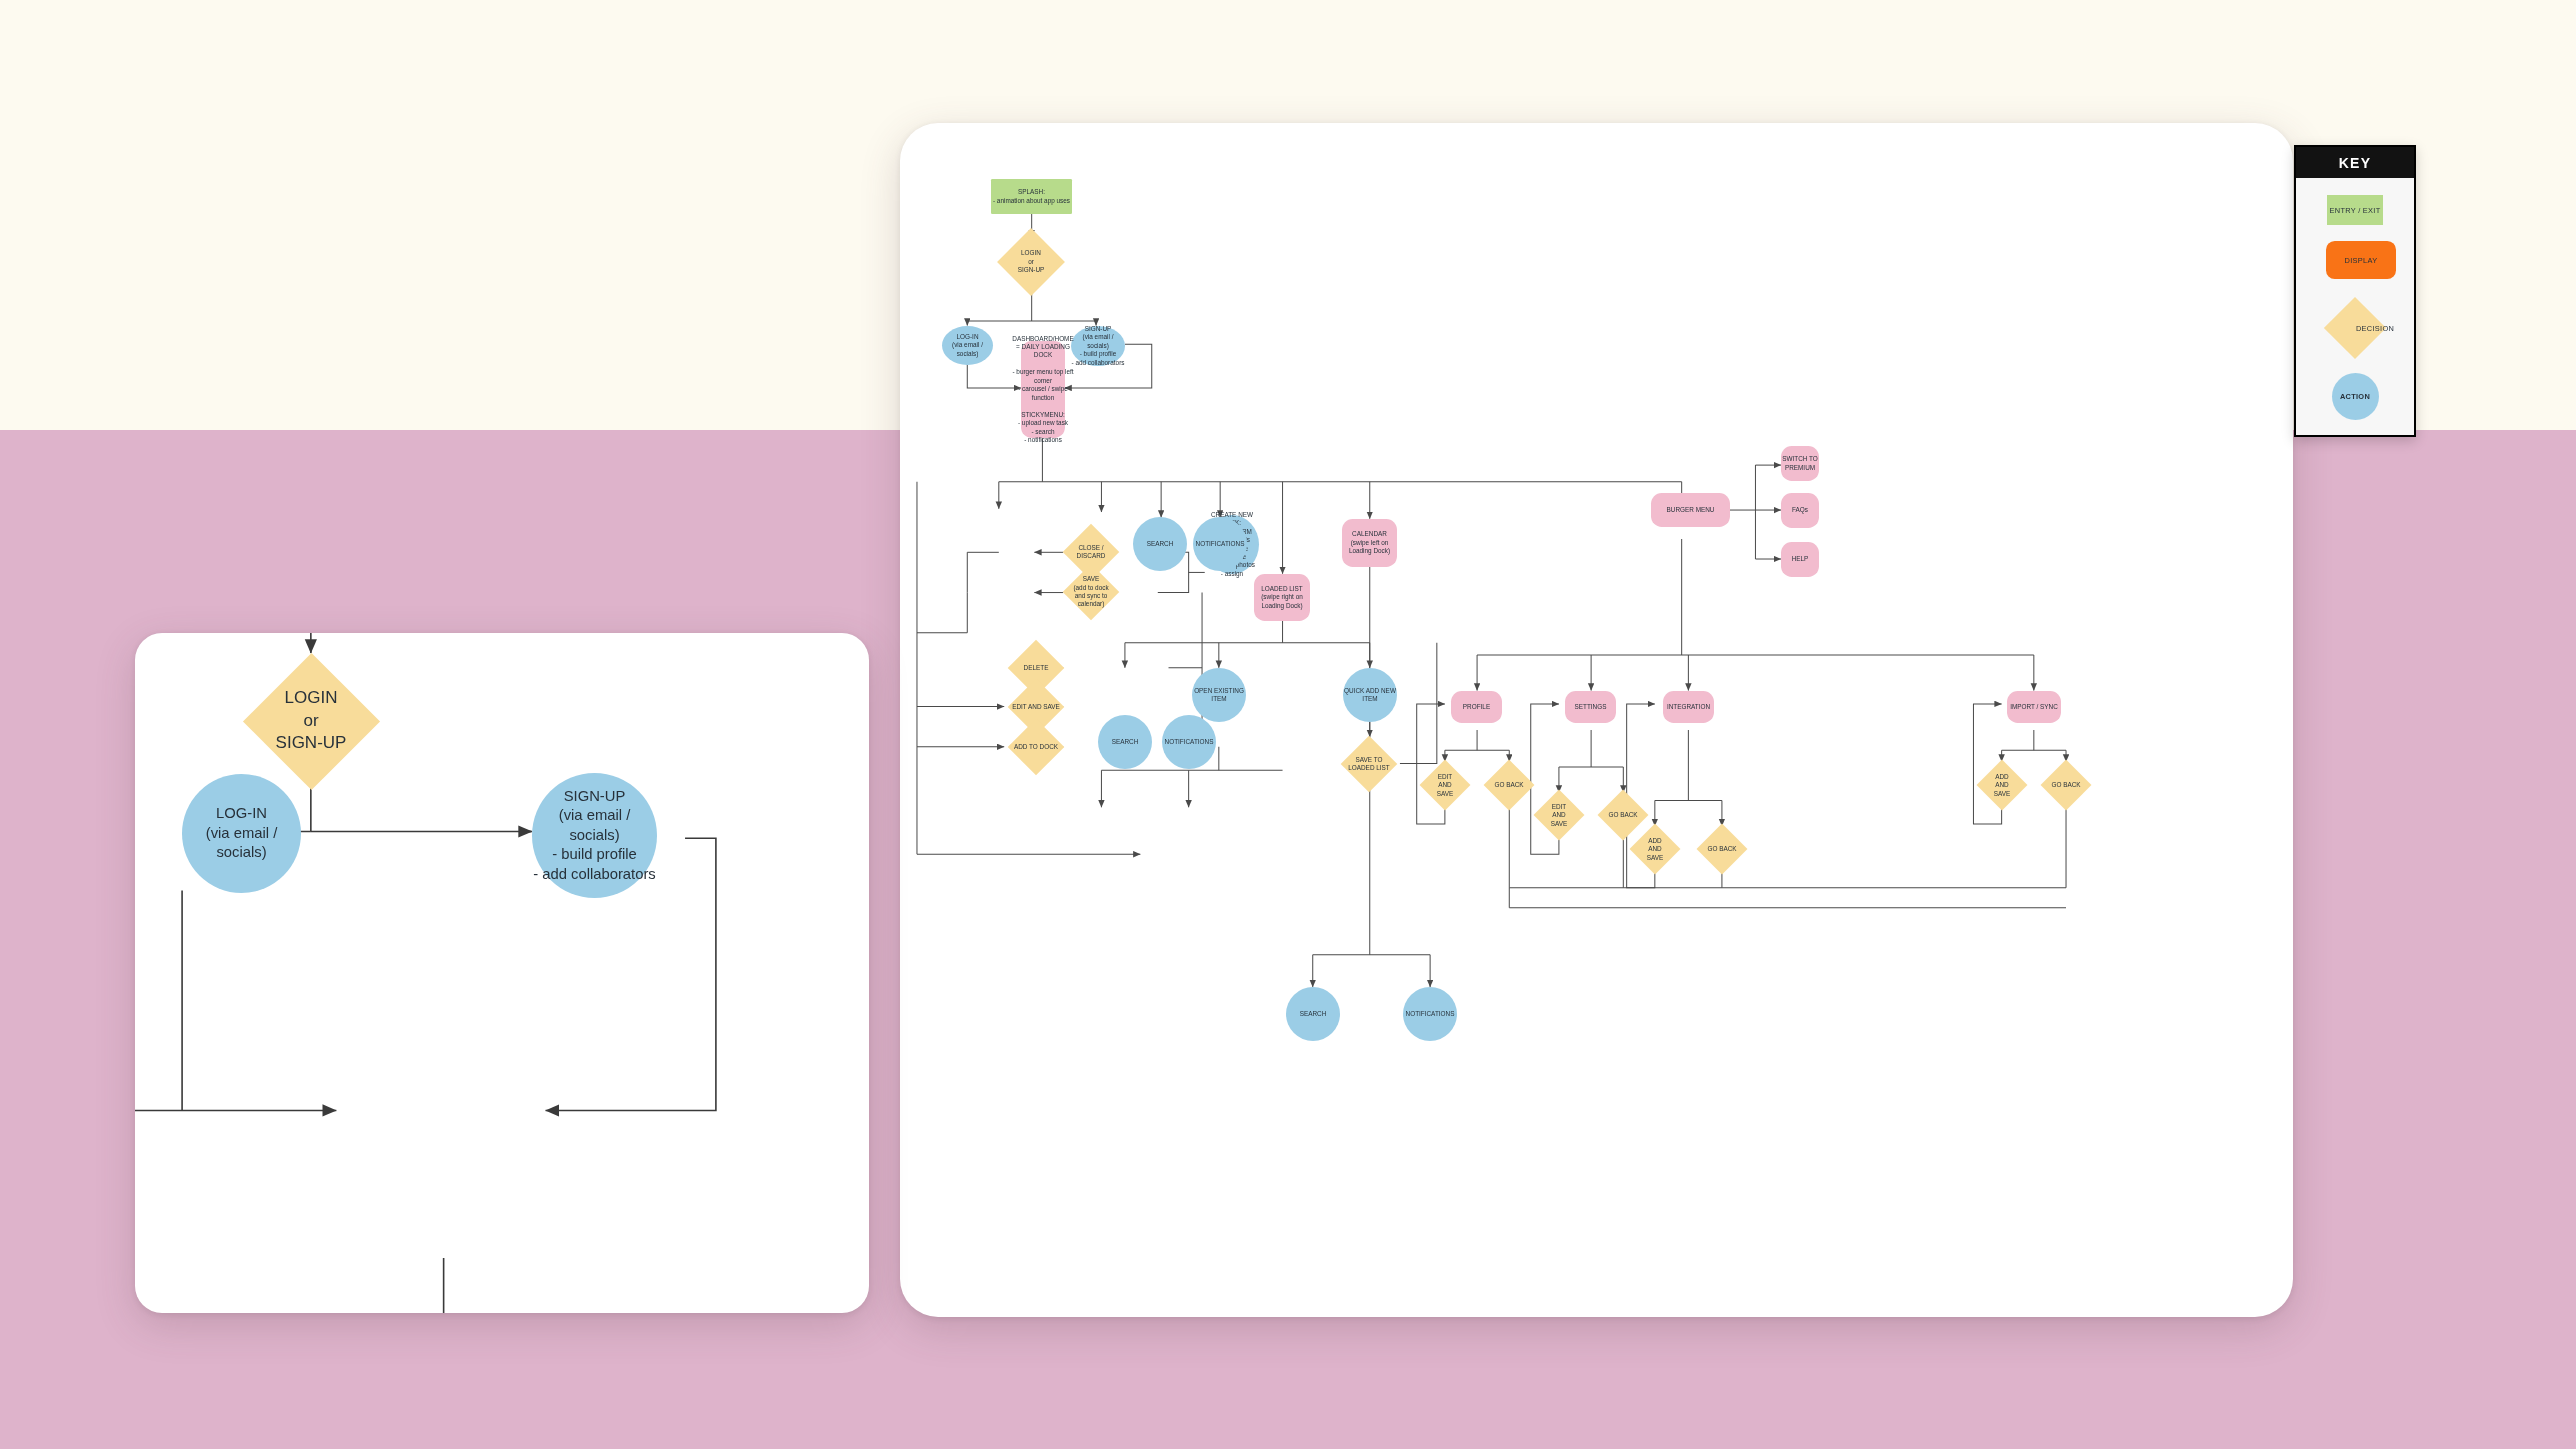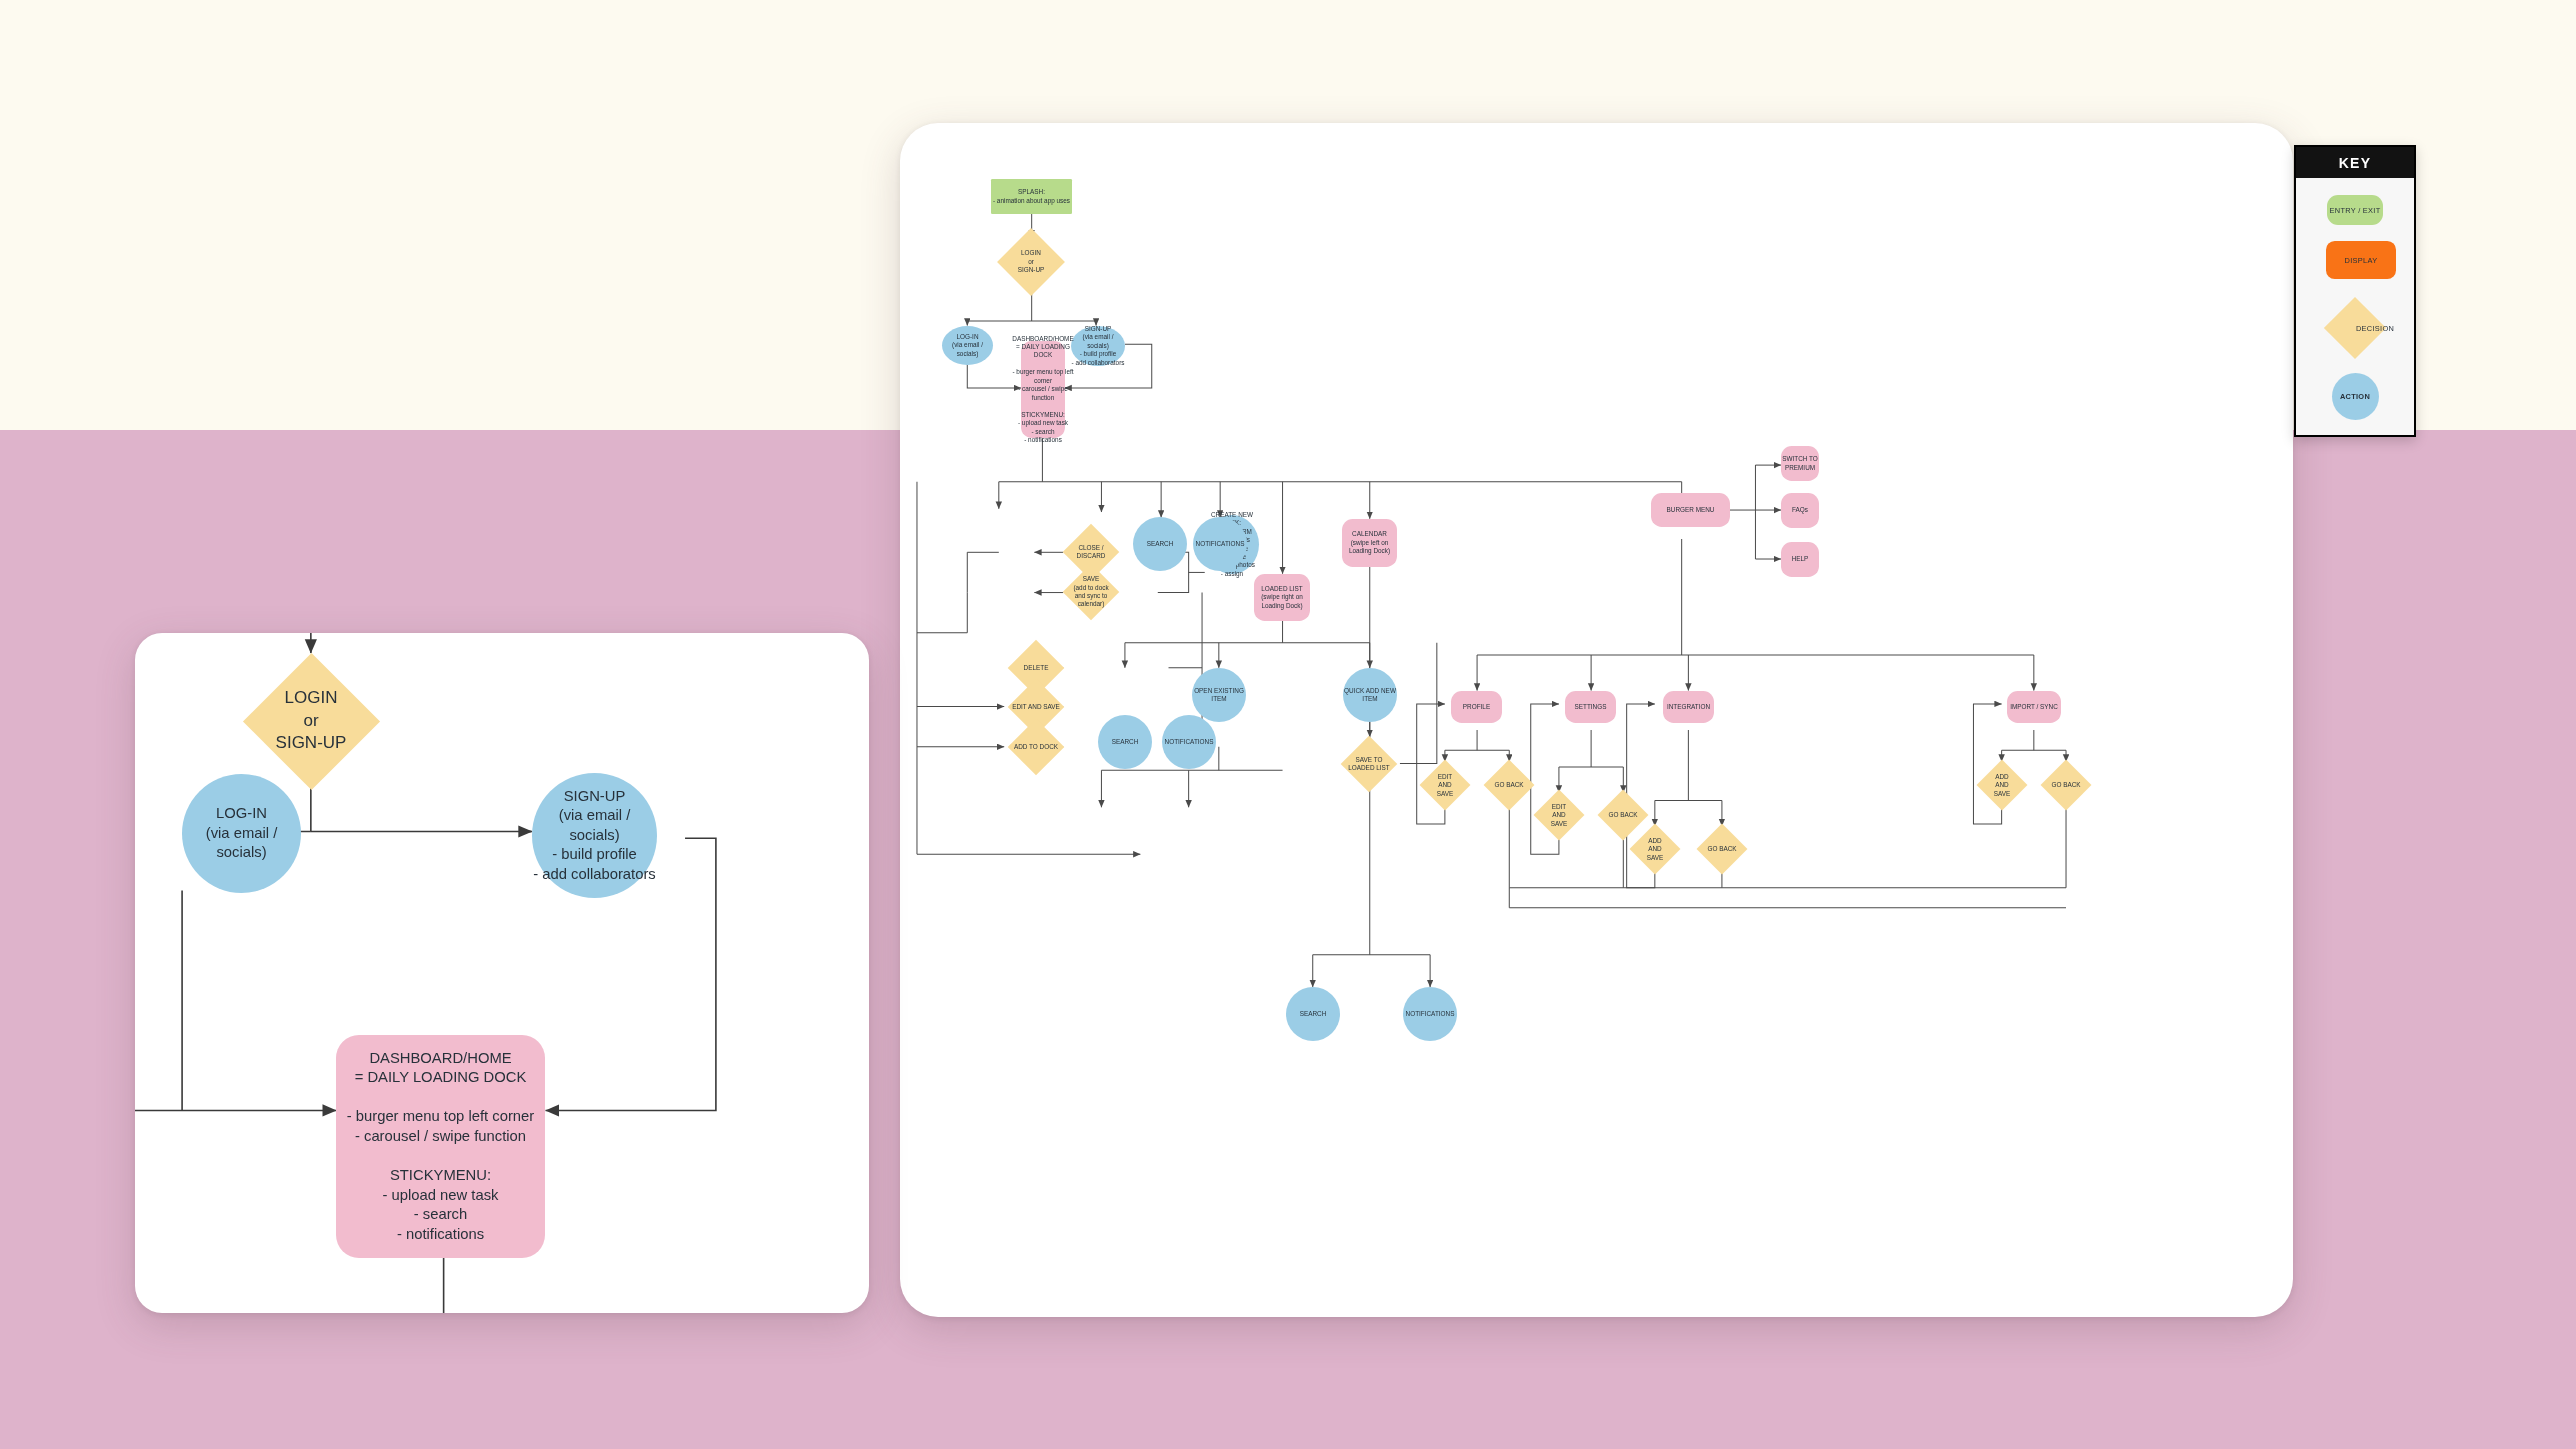--- a/index.html
+++ b/index.html
@@ -39,21 +39,21 @@
 
   
   #key-panel{position:absolute;left:2294px;top:145px;width:122px;height:292px;
     background:#F7F7F7;border:2px solid #000000;box-sizing:border-box;
     box-shadow:0 4px 12px rgba(0,0,0,.18);}
   #key-header{height:31px;background:#121212;color:#fff;display:flex;
     align-items:center;justify-content:center;font-size:14px;font-weight:700;
     letter-spacing:1.3px;}
   #key-body{position:relative;height:calc(100% - 31px);}
   .key-row{position:absolute;left:0;width:100%;display:flex;align-items:center;justify-content:center;}
-  .key-swatch{display:flex;align-items:center;justify-content:center;font-size:7.4px;color:#27313a;letter-spacing:0.3px;border-radius:11px;}
+  .key-swatch{display:flex;align-items:center;justify-content:center;font-size:7.4px;color:#27313a;letter-spacing:0.3px;}
   .ks-entry{width:56px;height:29.5px;background:#B7DB8B;}
   .ks-display{width:70px;height:38px;background:#f97316;border-radius:8.7px;margin-left:12px;}
   .ks-decision{position:relative;width:56px;height:56px;}
   .ks-decision .dshape{position:absolute;left:6px;top:6px;width:44px;height:44px;
     background:#F8DC9A;transform:rotate(45deg);}
   .ks-decision span{position:relative;z-index:2;padding-left:40px;}
   .ks-action{width:47px;height:47px;background:#9BCDE6;border-radius:50%;}
 
   
   .t-xs{font-size:6.4px;}
@@ -399,25 +399,15 @@
     </div>
 
     <div class="node n-action t-detail-md" style="left:47px;top:141px;width:119px;height:119px;">LOG-IN
 (via email / socials)</div>
 
     <div class="node n-action t-detail-md" style="left:397px;top:140px;width:125px;height:125px;">SIGN-UP
 (via email / socials)
 - build profile
 - add collaborators</div>
 
-    <div class="node n-display t-detail-md" style="left:201px;top:402px;width:209px;height:223px;border-radius:23px;padding:5.4px;">DASHBOARD/HOME
-= DAILY LOADING DOCK
-
-- burger menu top left corner
-- carousel / swipe function
-
-STICKYMENU:
-- upload new task
-- search
-- notifications</div>
   </div>
 </div>
 
 
 </body></html>

